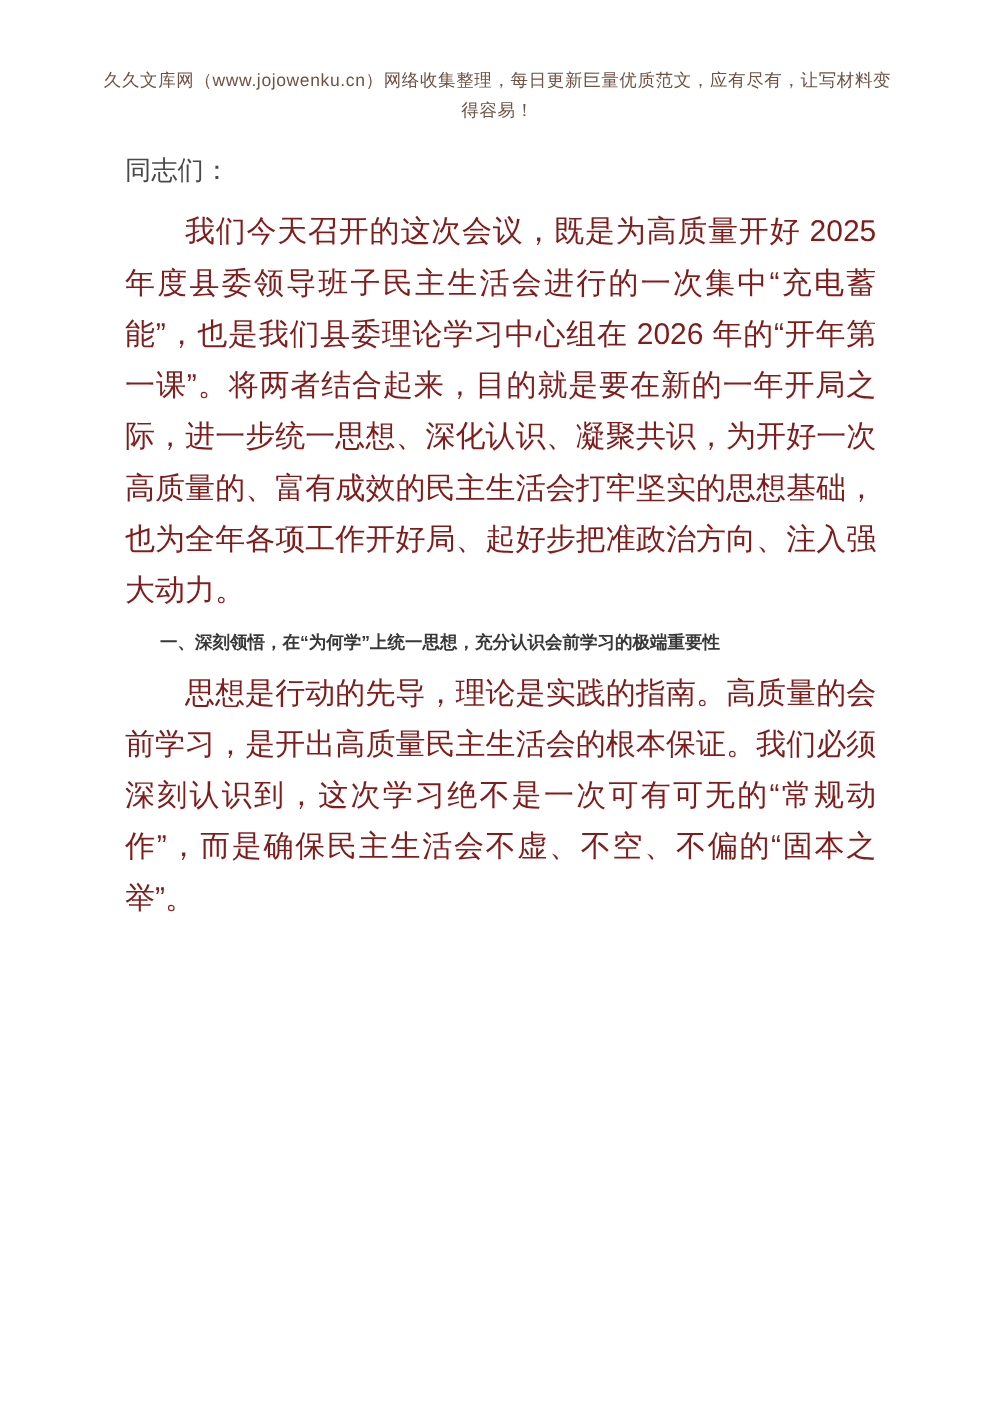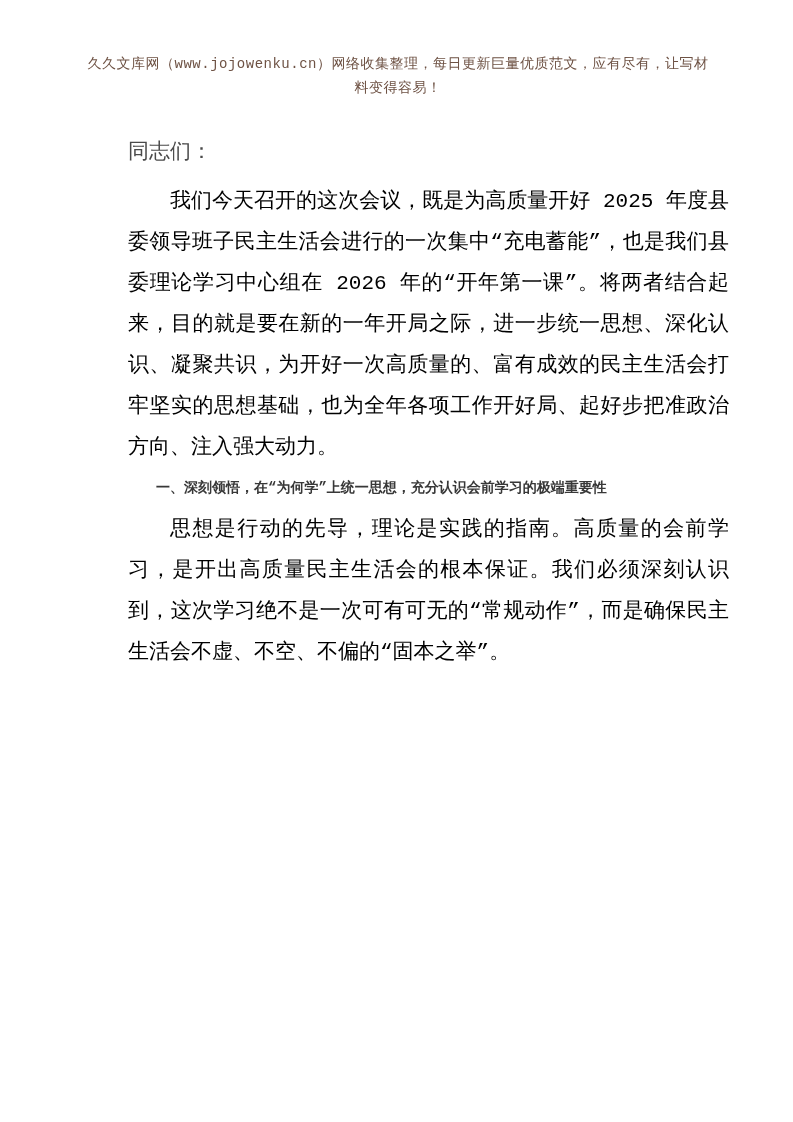--- a/index.html
+++ b/index.html
@@ -6,51 +6,50 @@
     margin: 0;
     padding: 0;
     background: #ffffff;
   }
   .page {
     position: relative;
     width: 793px;
     height: 1122px;
     background: #ffffff;
     overflow: hidden;
-    font-family: Liberation Mono, monospace;
+    font-family: Liberation Sans, sans-serif;
   }
   .watermark {
     position: absolute;
     top: 52px;
     left: 82px;
     width: 632px;
     text-align: center;
     font-size: 14px;
     line-height: 24px;
     letter-spacing: 0.5px;
     color: #6e5244;
   }
   .content {
     position: absolute;
-    top: 132px;
+    top: 116px;
     left: 100px;
     width: 601px;
-    margin-left: 28px;
   }
   .salutation {
     margin: 0 0 8px 0;
     font-size: 21px;
     line-height: 41px;
     color: #4a4a4a;
   }
   .body-para {
     margin: 0;
-    font-size: 21px;
+    font-size: 24px;
     line-height: 41px;
-    color: #000000;
+    color: #7f1d1d;
     text-align: justify;
     text-indent: 2em;
     text-justify: inter-ideograph;
   }
   .section-heading {
     margin: 0;
     font-size: 14px;
     line-height: 41px;
     font-weight: bold;
     color: #383838;

